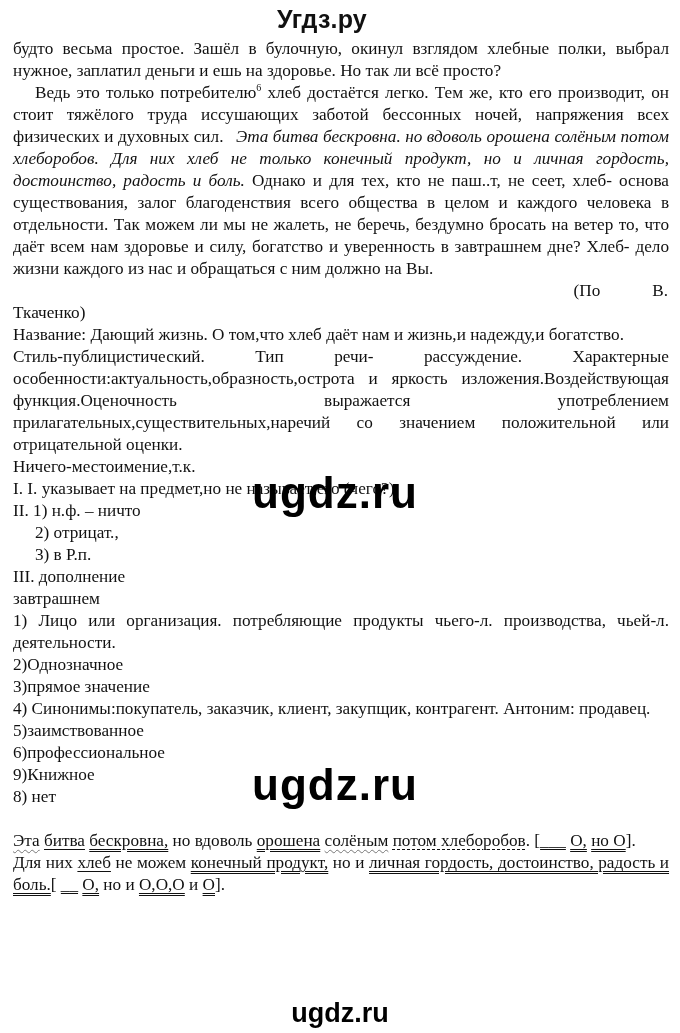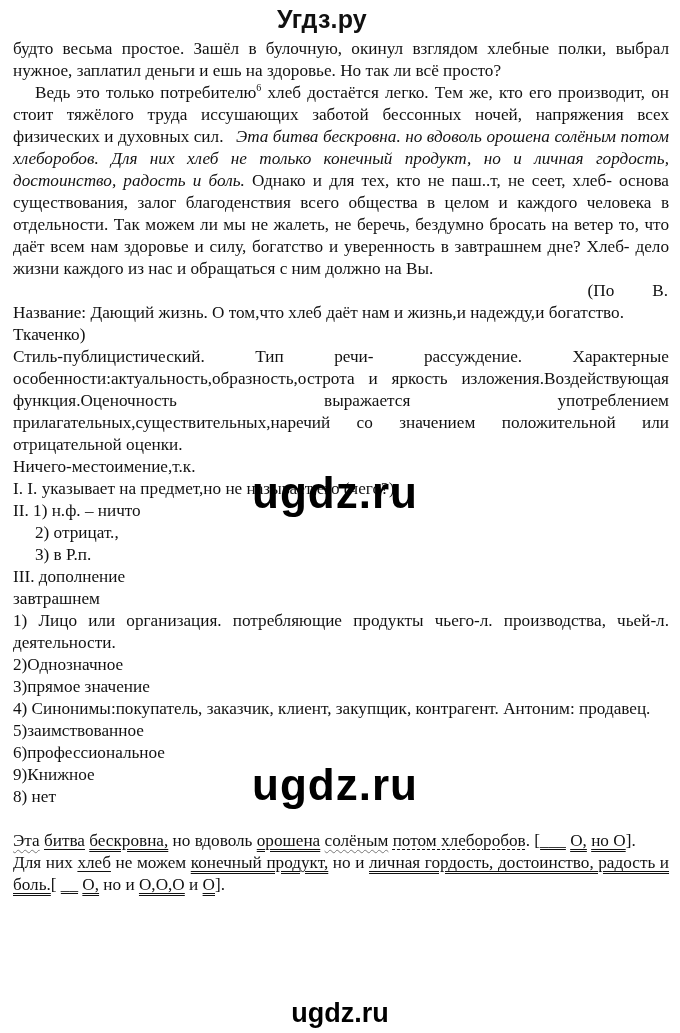--- a/index.html
+++ b/index.html
@@ -39,21 +39,21 @@
     .doc p {
       margin: 0;
       text-align: justify;
     }
     .indent { text-indent: 22px; }
     .it { font-style: italic; margin-left: 8px; }
     sup { font-size: 10px; line-height: 0; vertical-align: 7px; }
     .right-cite {
       display: flex;
       justify-content: flex-end;
-      gap: 38px;
+      gap: 52px;
       padding-right: 1px;
     }
     .sub-indent { padding-left: 22px; }
     .gap { height: 22px; }
 
     
     .u-subj { text-decoration: underline; text-decoration-thickness: 1px; text-underline-offset: 3px; }
     .u-pred {
       text-decoration: underline double;
       text-decoration-thickness: 1px;
@@ -95,23 +95,23 @@
   <p>будто весьма простое. Зашёл в булочную, окинул взглядом хлебные полки, выбрал нужное, заплатил деньги и ешь на здоровье. Но так ли всё просто?</p>
 
   <p class="indent">
     <span>Ведь это только потребителю</span><sup>6</sup><span> хлеб достаётся легко. Тем же, кто его производит, он стоит тяжёлого труда иссушающих заботой бессонных ночей, напряжения всех физических и духовных сил. </span><span class="it">Эта битва бескровна. но вдоволь орошена солёным потом хлеборобов. Для них хлеб не только конечный продукт, но и личная гордость, достоинство, радость и боль.</span><span> Однако и для тех, кто не паш..т, не сеет, хлеб- основа существования, залог благоденствия всего общества в целом и каждого человека в отдельности. Так можем ли мы не жалеть, не беречь, бездумно бросать на ветер то, что даёт всем нам здоровье и силу, богатство и уверенность в завтрашнем дне? Хлеб- дело жизни каждого из нас и обращаться с ним должно на Вы.</span>
   </p>
 
   <div class="right-cite">
     <span>(По</span>
     <span>В.</span>
   </div>
+  <p>Ткаченко)</p>
+
   <p>Название: Дающий жизнь. О том,что хлеб даёт нам и жизнь,и надежду,и богатство.</p>
-
-  <p>Ткаченко)</p>
   <p>Стиль-публицистический. Тип речи- рассуждение. Характерные особенности:актуальность,образность,острота и яркость изложения.Воздействующая функция.Оценочность выражается употреблением прилагательных,существительных,наречий со значением положительной или отрицательной оценки.</p>
 
   <p>Ничего-местоимение,т.к.</p>
   <p>I. I. указывает на предмет,но не называет его (чего?)</p>
   <p>II. 1) н.ф. – ничто</p>
   <p class="sub-indent">2) отрицат.,</p>
   <p class="sub-indent">3) в Р.п.</p>
   <p>III. дополнение</p>
 
   <p>завтрашнем</p>

